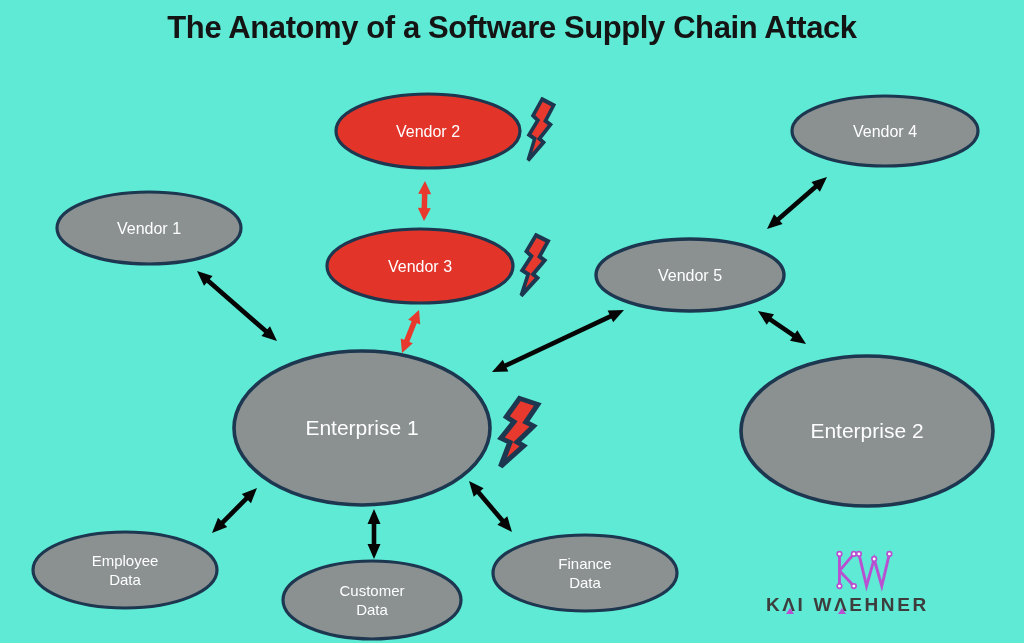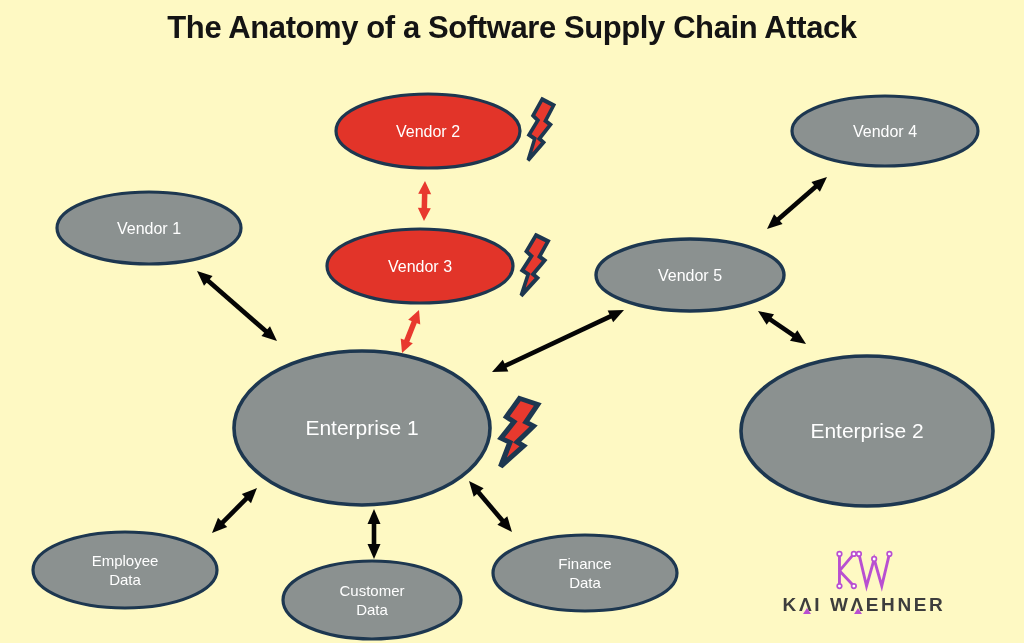--- a/index.html
+++ b/index.html
@@ -1,19 +1,19 @@
 <!DOCTYPE html>
 <html><head>
 <meta charset="utf-8">
 <style>
   html,body{margin:0;padding:0;background:#ffffff;}
   .canvas{
     position:relative;
     width:1024px;height:643px;
-    background:#fef9c3;
+    background:#5eead4;
     font-family:"Liberation Sans",sans-serif;
     overflow:hidden;
   }
   .page-title{
     position:absolute;
     top:10px;left:0;right:0;
     margin:0;
     text-align:center;
     font-size:31px;
     font-weight:bold;
@@ -23,21 +23,20 @@
   }
   #diagram{position:absolute;left:0;top:0;}
   #diagram text{
     font-family:"Liberation Sans",sans-serif;
     fill:#ffffff;
   }
   .logo{
     position:absolute;
     left:766px;top:547px;
     width:196px;
-    text-align:center;
   }
   .logo-kw{display:block;margin:0 auto 1px auto;}
   .logo-text{
     font-size:19px;
     font-weight:bold;
     letter-spacing:2.6px;
     color:#3d3d3d;
     white-space:nowrap;
   }
   .logo-a{

